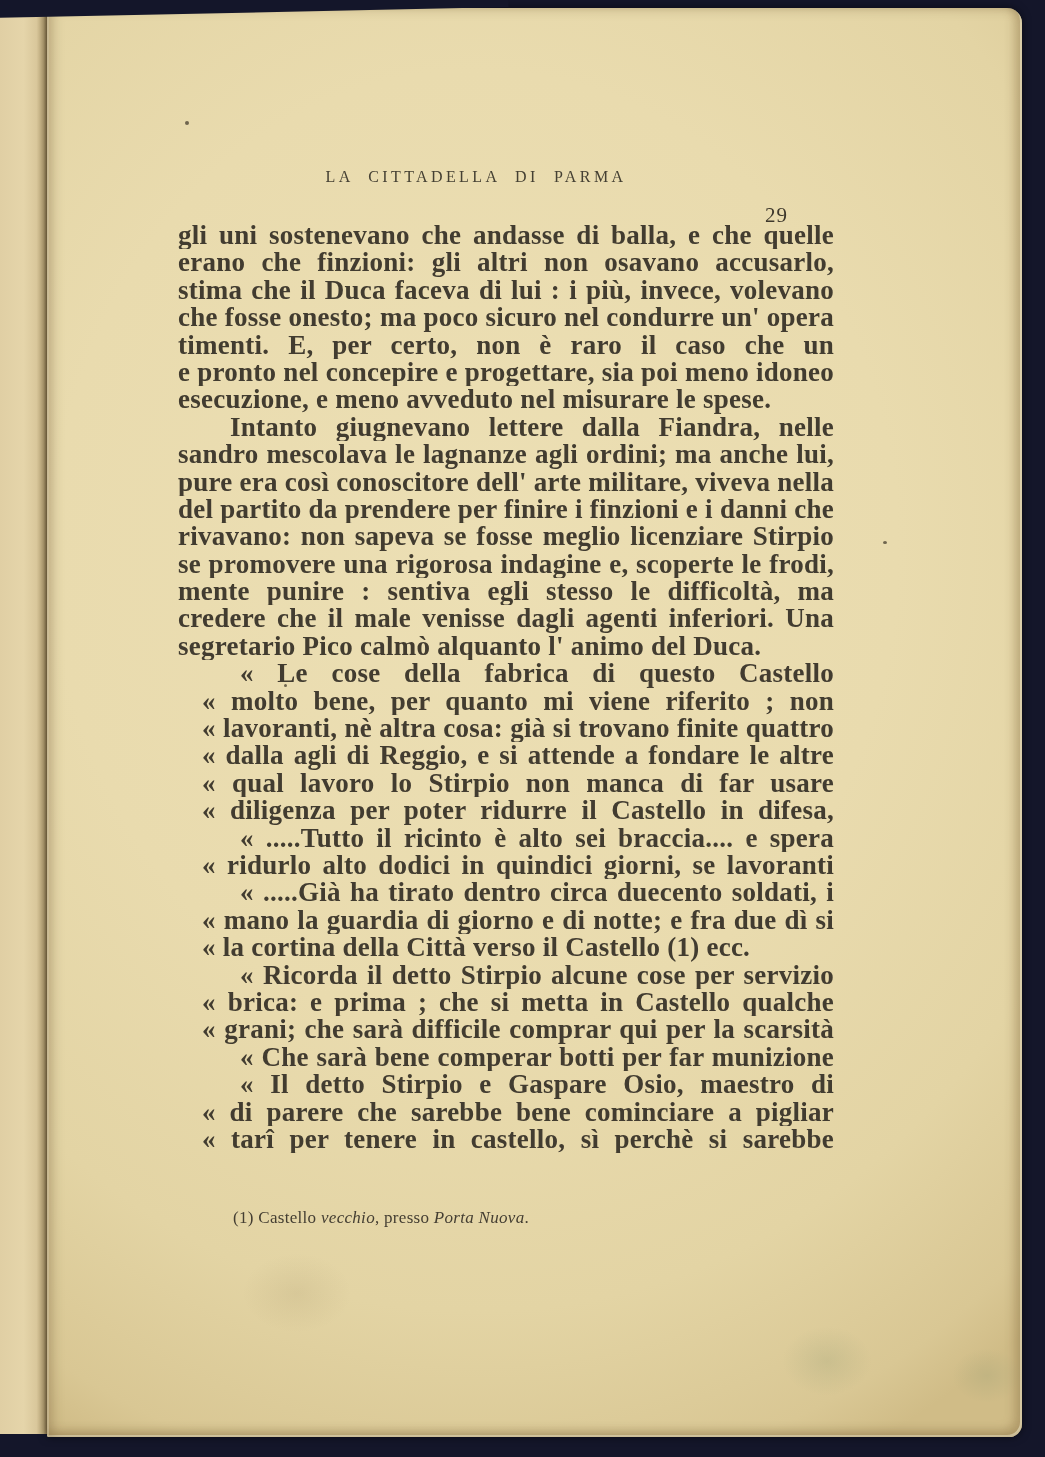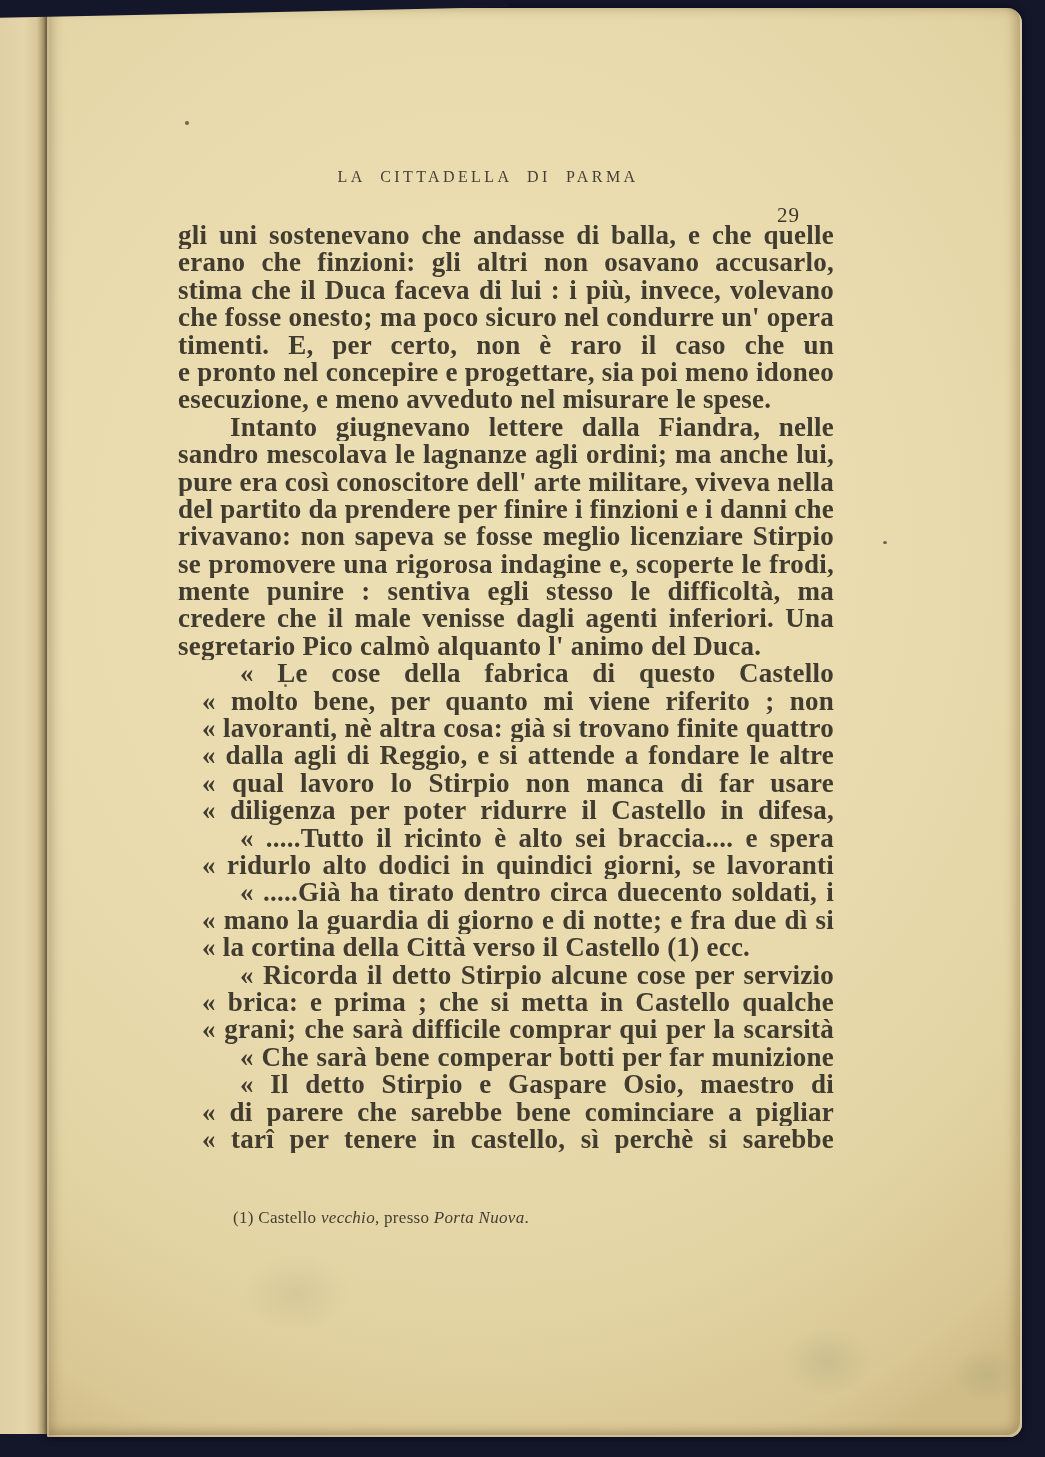--- a/index.html
+++ b/index.html
@@ -31,21 +31,21 @@
       0 0 8px rgba(0, 0, 0, 0.55);
   }
   
   .top-slant {
     position: absolute; left: -12px; top: -16px; width: 520px; height: 34px;
     background: #14162a;
     transform: rotate(-1.2deg);
     transform-origin: left top;
   }
   .text-col { position: absolute; left: 131px; top: 214px; width: 656px; }
-  .header { position: absolute; left: 133px; top: 160px; width: 656px; height: 30px; }
+  .header { position: absolute; left: 121px; top: 160px; width: 656px; height: 30px; }
   .title {
     display: block; text-align: center; padding-right: 40px;
     font-size: 16px; letter-spacing: 3.4px; word-spacing: 8px;
     color: #454033;
   }
   .pagenum {
     position: absolute; right: 36px; top: -5px;
     font-size: 21px; color: #3e382c; letter-spacing: 1px; margin-top: 40px;
   }
   .line {

